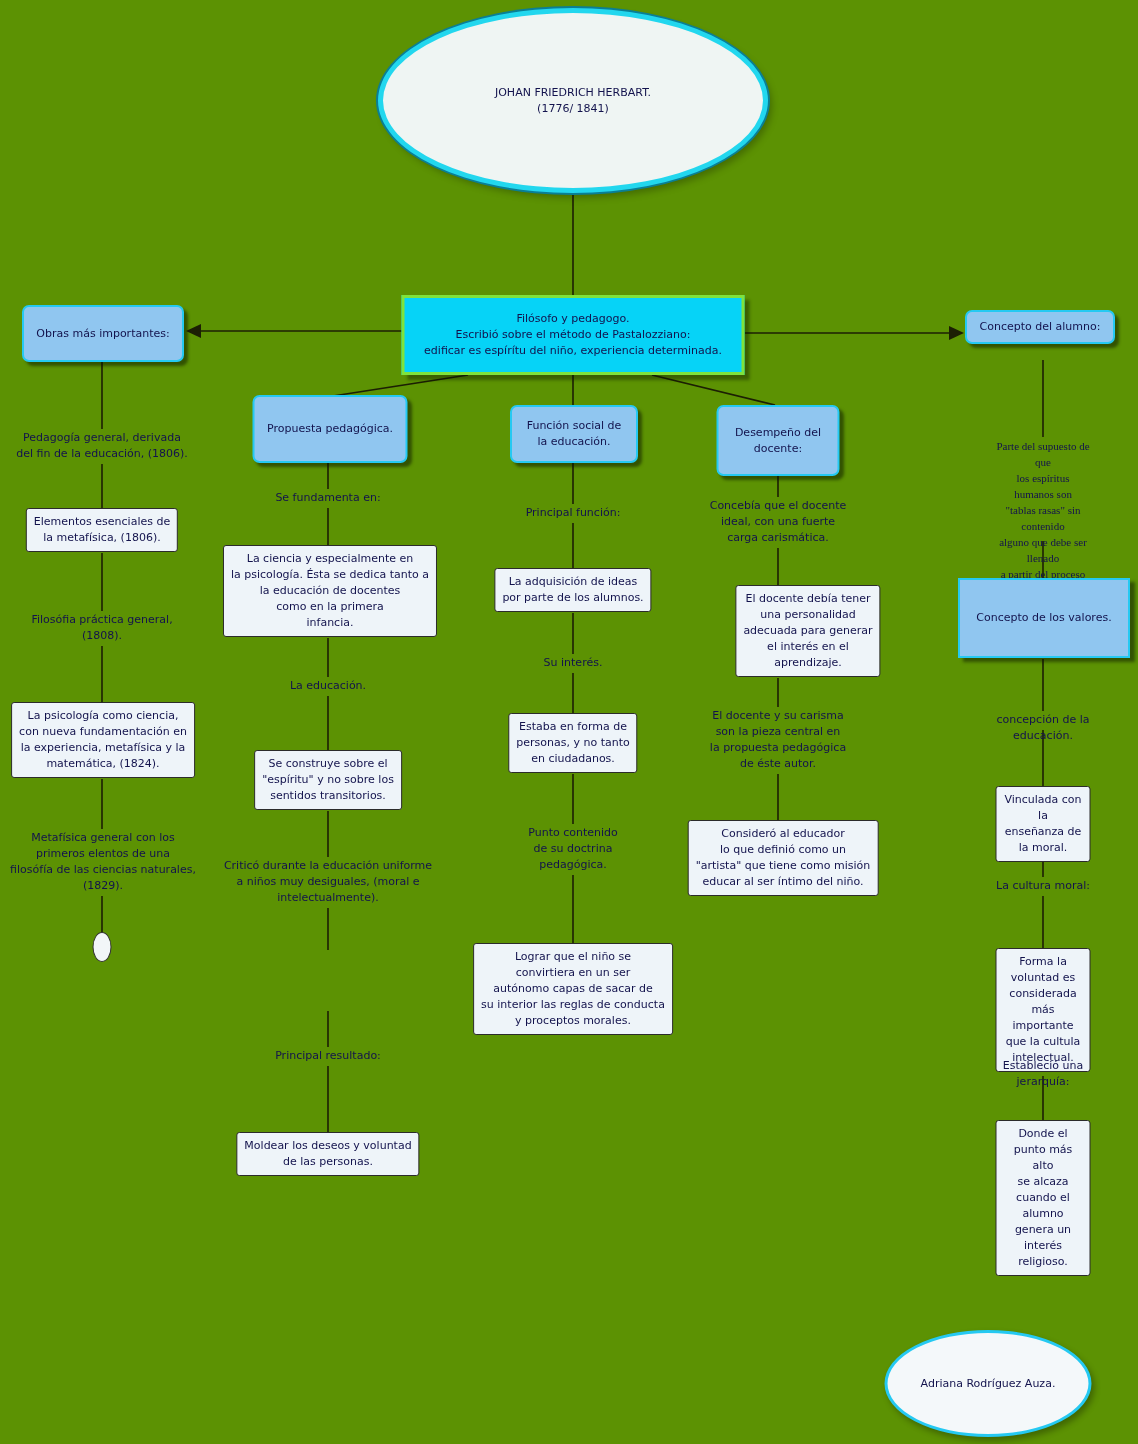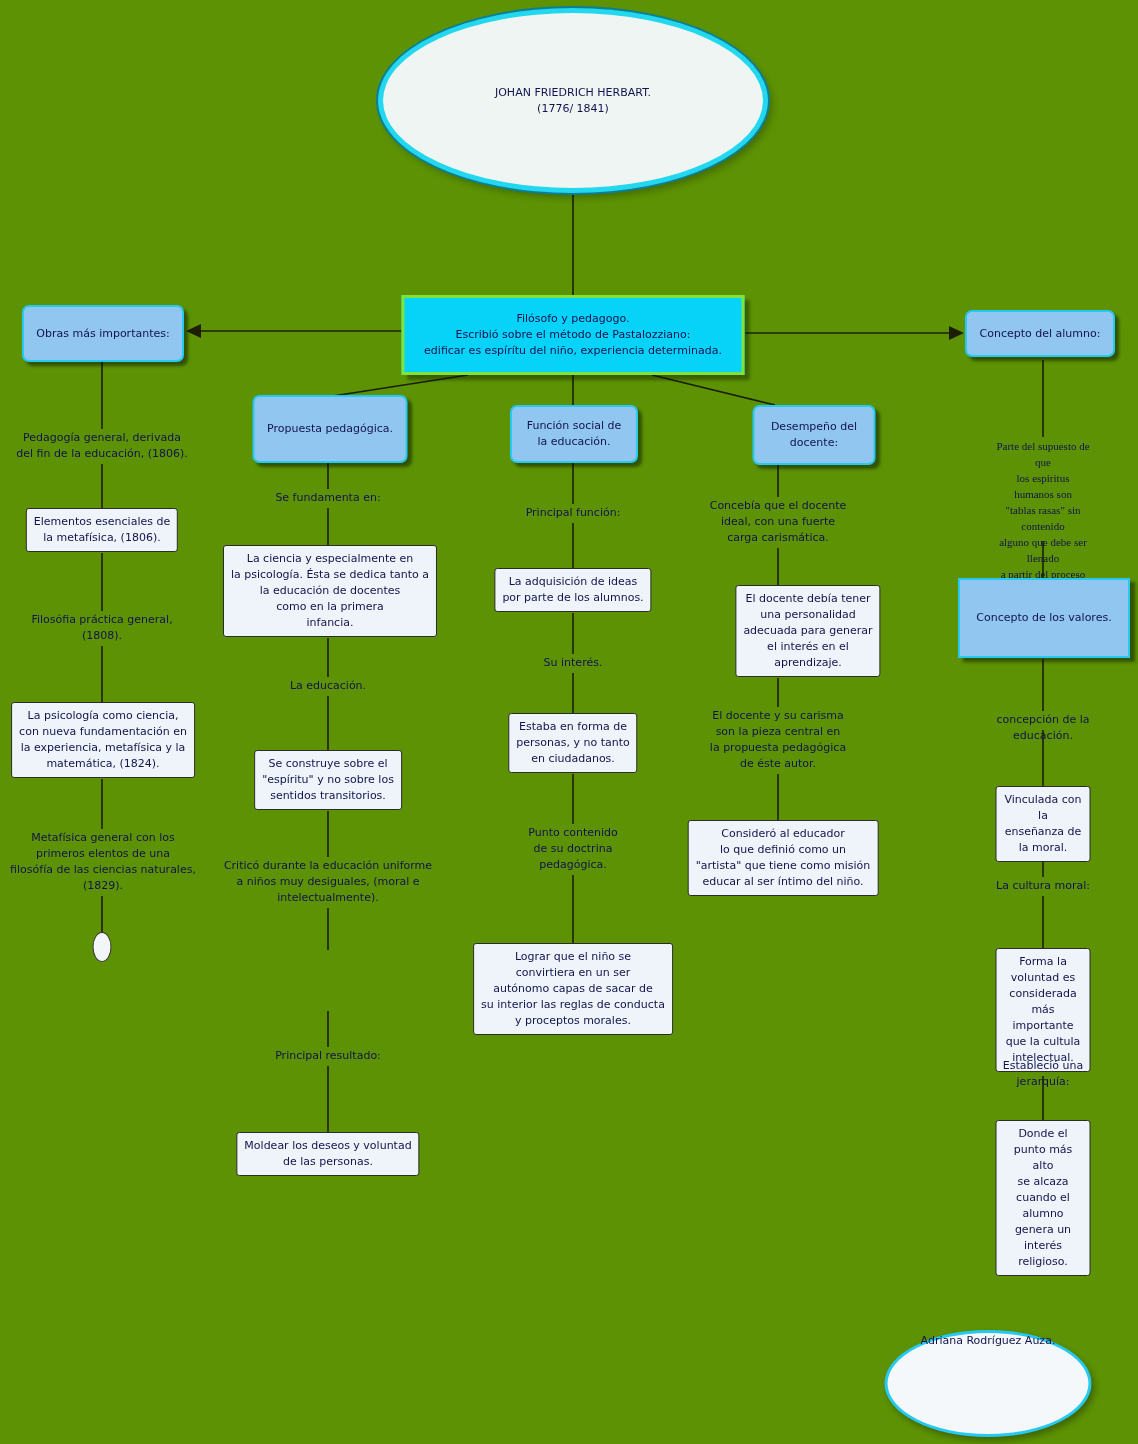--- a/index.html
+++ b/index.html
@@ -39,21 +39,21 @@
     display:flex; align-items:center; justify-content:center; padding:4px 8px;
   }
   .node-ellipse {
     background:#eff5f3; border:5px solid #22d7ee; border-radius:50%;
     box-shadow:0 0 0 2px #0a7f95, 4px 5px 7px rgba(0,0,0,.25);
     display:flex; align-items:center; justify-content:center;
   }
   .node-ellipse-author {
     background:#f4f8fa; border:3px solid #25c9f2; border-radius:50%;
     box-shadow:3px 4px 6px rgba(0,0,0,.3);
-    display:flex; justify-content:center;
+    display:flex; align-items:center; justify-content:center;
   }
   .ellipse-small {
     position:absolute; transform:translateX(-50%);
     background:#f2f6f8; border:1px solid #333; border-radius:50%;
   }
 </style>
 </head>
 <body>
 
 <div class="canvas">
@@ -117,31 +117,31 @@
 
   <div class="cnode node-blue" style="left:103px;top:305px;min-width:162px;height:57px;">
     <span>Obras más importantes:</span>
   </div>
 
   <div class="cnode node-center" style="left:573px;top:295px;min-width:343px;height:80px;">
     <span>Filósofo y pedagogo.
 Escribió sobre el método de Pastalozziano:
 edificar es espírítu del niño, experiencia determinada.</span>
   </div>
-  <div class="cnode node-blue" style="left:1040px;top:310px;min-width:150px;height:47px;">
+  <div class="cnode node-blue" style="left:1040px;top:310px;min-width:150px;height:34px;">
     <span>Concepto del alumno:</span>
   </div>
   <div class="cnode node-blue" style="left:330px;top:395px;min-width:155px;height:68px;">
     <span>Propuesta pedagógica.</span>
   </div>
   <div class="cnode node-blue" style="left:574px;top:405px;min-width:128px;height:58px;">
     <span>Función social de
 la educación.</span>
   </div>
-  <div class="cnode node-blue" style="left:778px;top:405px;min-width:123px;height:60px;margin-left:36px;">
+  <div class="cnode node-blue" style="left:778px;top:405px;min-width:123px;height:71px;">
     <span>Desempeño del
 docente:</span>
   </div>
 
   <div class="cnode label" style="left:102px;top:430px;">Pedagogía general, derivada
 del fin de la educación, (1806).</div>
   <div class="cnode box" style="left:102px;top:508px;">Elementos esenciales de
 la metafísica, (1806).</div>
   <div class="cnode label" style="left:102px;top:612px;">Filosófia práctica general,
 (1808).</div>

